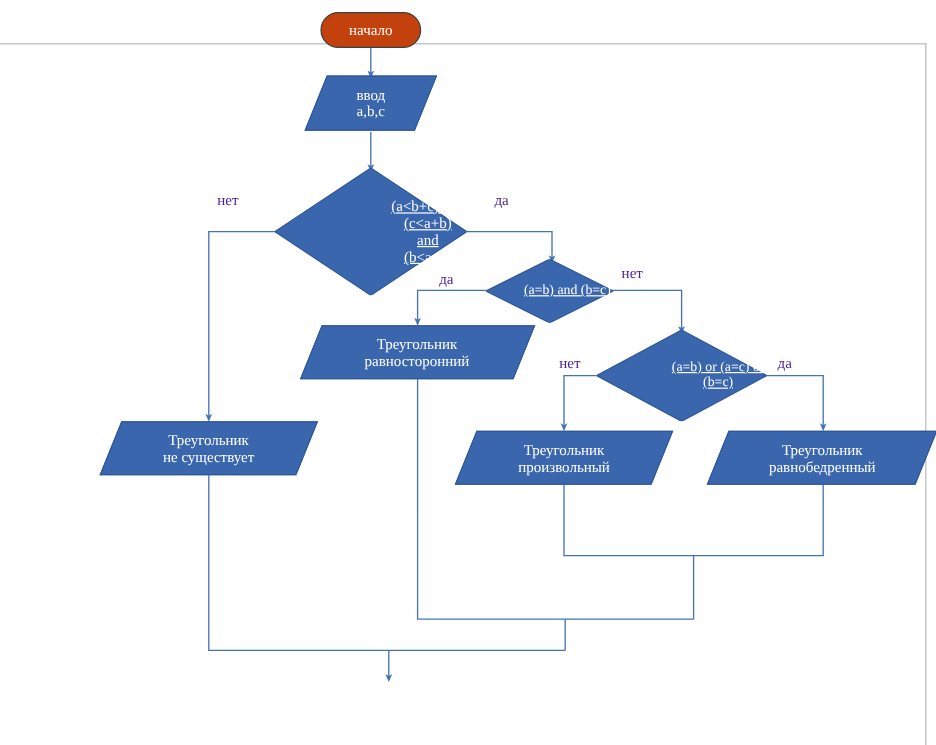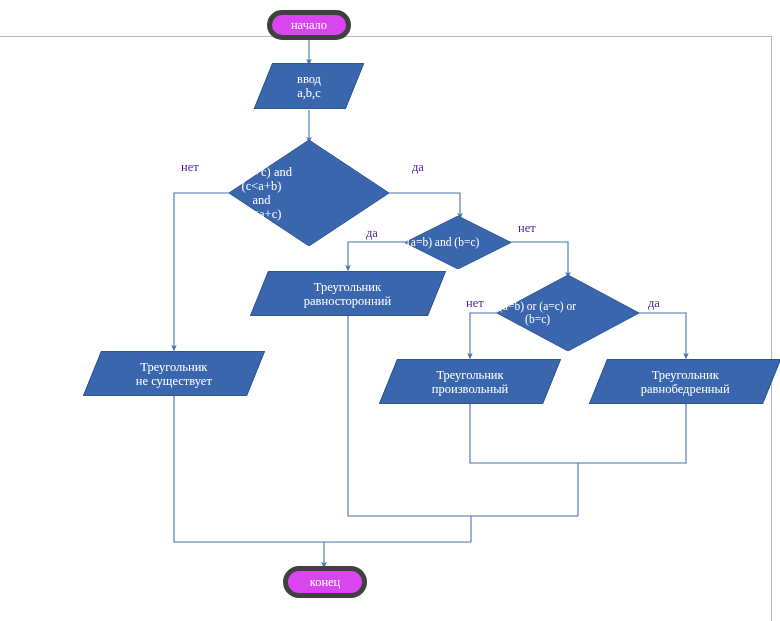--- a/index.html
+++ b/index.html
@@ -28,23 +28,23 @@
     align-items:center;
     justify-content:center;
     text-align:center;
     line-height:1.12;
     font-size:12.5px;
     box-sizing:border-box;
     z-index:3;
   }
   
   .terminator{
-    background:#d946ef;
+    background:#c2410c;
     border-radius:999px;
-    border:5px solid #404040;
+    border:1px solid #404040;
   }
   
   .parallelogram{
     background:#3A66AD;
     border:1px solid #2F5796;
     transform:skewX(-22deg);
   }
   .parallelogram > span{
     display:block;
     transform:skewX(22deg);
@@ -54,27 +54,28 @@
     position:absolute;
     z-index:3;
   }
   .diamond-wrap svg{
     position:absolute;left:0;top:0;
     width:100%;height:100%;
   }
   .diamond-text{
     position:absolute;left:0;top:0;
     width:100%;height:100%;
-    display:flex;align-items:center;justify-content:flex-start;
+    display:flex;align-items:center;justify-content:flex-end;
     color:#ffffff;
     font-size:12.5px;
     line-height:1.14;
     text-align:center;
     padding:0 2px;
     box-sizing:border-box;
+    text-decoration:underline;
   }
   .edge-label{
     position:absolute;
     color:#4c1d95;
     font-size:12.5px;
     z-index:4;
     white-space:nowrap;
   }
   #wires{
     position:absolute;left:0;top:0;width:780px;height:621px;
@@ -197,23 +198,20 @@
     </span>
   </div>
 
   <div class="node parallelogram" style="left:598px;top:359px;width:174px;height:45px;">
     <span>
       <span>Треугольник</span><br>
       <span>равнобедренный</span>
     </span>
   </div>
 
-  <div class="node terminator" style="left:283px;top:566px;width:84px;height:32px;">
-    <span>конец</span>
-  </div>
 
   <div class="edge-label" style="left:181px;top:160px;">нет</div>
 
   <div class="edge-label" style="left:412px;top:160px;">да</div>
 
   <div class="edge-label" style="left:366px;top:226px;">да</div>
 
   <div class="edge-label" style="left:518px;top:221px;">нет</div>
 
   <div class="edge-label" style="left:466px;top:296px;">нет</div>

